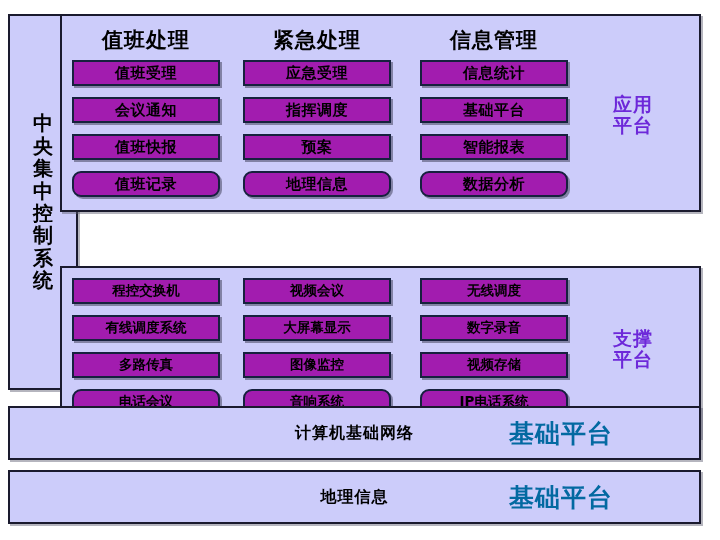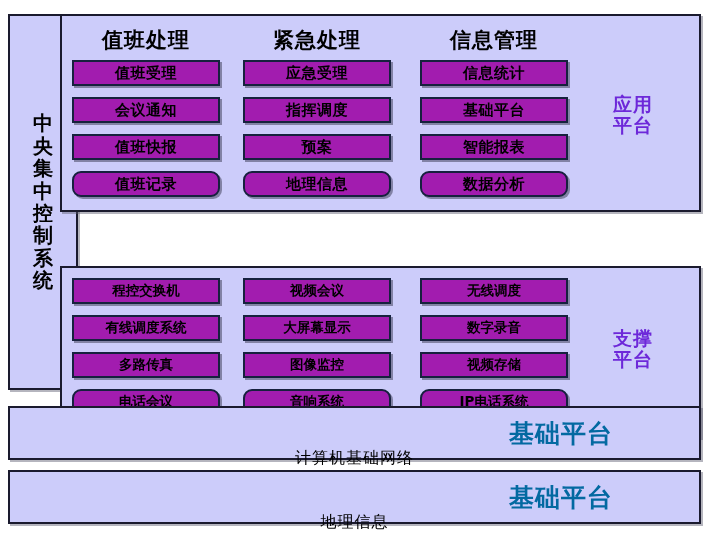--- a/index.html
+++ b/index.html
@@ -152,24 +152,23 @@
   .bar-title {
     position: absolute;
     left: 0;
     top: 0;
     width: 100%;
     height: 100%;
     display: flex;
     align-items: center;
     justify-content: center;
     font-size: 16px;
-    font-weight: normal;
-    color: #000000;
-    letter-spacing: 1px;
-    margin-top: 25px;
+    font-weight: bold;
+    color: #000000;
+    letter-spacing: 1px;
   }
   .bar-tag {
     position: absolute;
     right: 86px;
     top: 0;
     height: 100%;
     display: flex;
     align-items: center;
     font-size: 25px;
     font-weight: bold;

